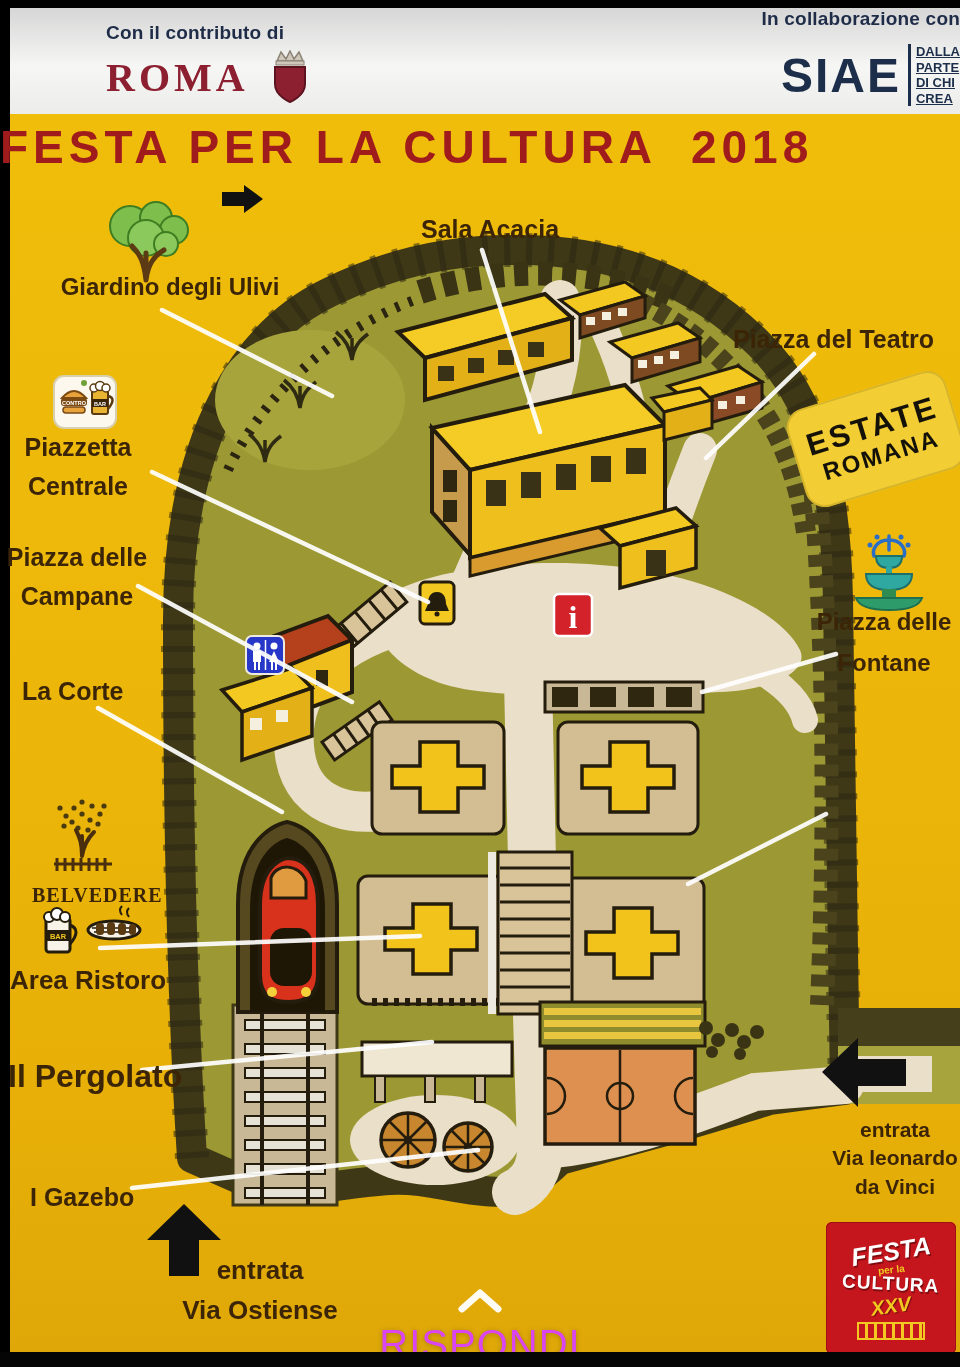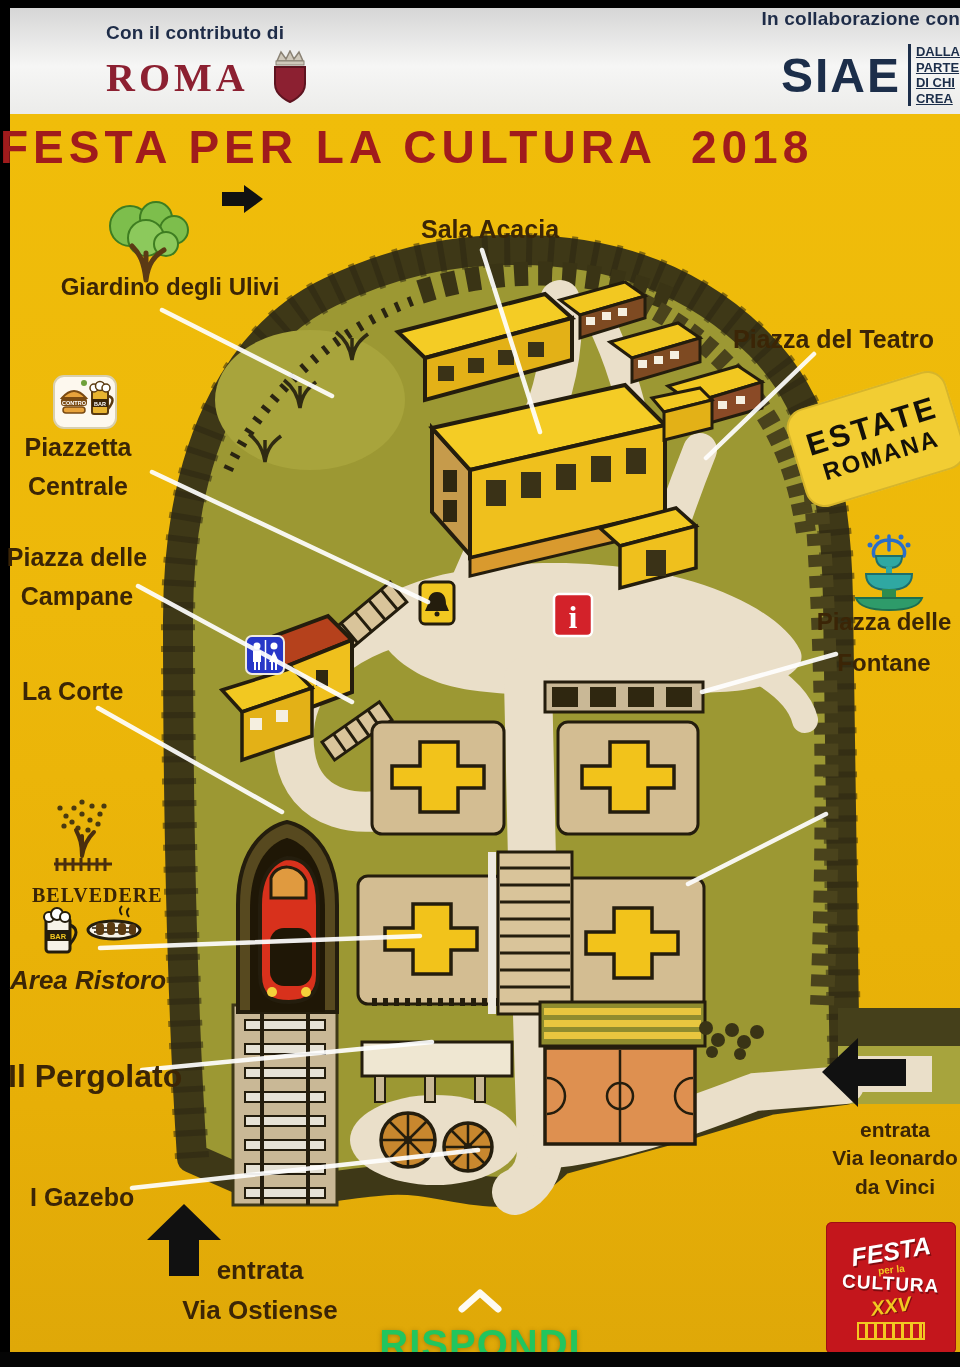--- a/index.html
+++ b/index.html
@@ -33,36 +33,36 @@
   .lbl-sala{left:390px;top:210px;width:200px;}
   .lbl-giardino{left:44px;top:268px;width:252px;font-size:24px;}
   .lbl-teatro{left:733px;top:320px;white-space:nowrap;}
   .lbl-piazzetta{left:18px;top:428px;width:120px;}
   .lbl-campane{left:6px;top:538px;width:142px;}
   .lbl-corte{left:22px;top:672px;white-space:nowrap;}
   .lbl-fontane{left:816px;top:602px;width:136px;font-size:24px;line-height:1.7;}
   .lbl-acacia{left:794px;top:782px;white-space:nowrap;font-size:23px;}
   .lbl-belvedere{left:32px;top:872px;width:122px;font-family:"Liberation Serif",serif;
      font-size:20px;letter-spacing:1px;line-height:1.1;margin-top:12px;}
-  .lbl-ristoro{left:10px;top:960px;white-space:nowrap;font-size:26px;font-style:italic;}
+  .lbl-ristoro{left:10px;top:960px;white-space:nowrap;font-size:26px;}
   .lbl-pergolato{left:8px;top:1052px;white-space:nowrap;font-size:32px;}
   .lbl-gazebo{left:30px;top:1178px;white-space:nowrap;}
   .lbl-ostiense{left:172px;top:1250px;width:176px;font-size:26px;}
   .lbl-vinci{left:832px;top:1116px;width:126px;font-size:21px;line-height:1.35;}
   
   .badge{position:absolute;left:793px;top:388px;width:166px;height:102px;z-index:6;
      background:#F2CD33;border-radius:20px;transform:rotate(-17deg);
      box-shadow:0 0 0 2px rgba(90,70,10,.18) inset;
      display:flex;flex-direction:column;align-items:center;justify-content:center;}
   .badge .b1{font-size:31px;font-weight:900;color:#141109;letter-spacing:3px;}
   .badge .b2{font-size:24px;font-weight:900;color:#141109;letter-spacing:2px;margin-top:-2px;}
   
   .reply{position:absolute;left:0;top:1288px;width:960px;z-index:30;text-align:center;}
   .reply svg{display:block;margin:0 auto;}
-  .reply-text{margin-top:8px;font-size:40px;font-weight:bold;color:#22c55e;
+  .reply-text{margin-top:8px;font-size:40px;font-weight:normal;color:#d946ef;
      text-shadow:0 1px 5px rgba(70,50,0,.35);letter-spacing:1px;}
   
   .festa-logo{position:absolute;left:826px;top:1222px;width:130px;height:132px;z-index:20;
      background:#C4161C;border-radius:6px;overflow:hidden;
      display:flex;flex-direction:column;align-items:center;justify-content:center;
      box-shadow:0 0 0 1px #9E1014 inset;}
   .festa-logo .f1{font-size:25px;font-weight:900;font-style:italic;color:#FFF;
      transform:rotate(-9deg);text-shadow:1px 2px 0 #7E0C10;}
   .festa-logo .f2{font-size:10px;font-weight:bold;color:#F2C821;transform:rotate(-6deg);margin:-2px 0;}
   .festa-logo .f3{font-size:19px;font-weight:900;color:#FFF;transform:rotate(3deg);

